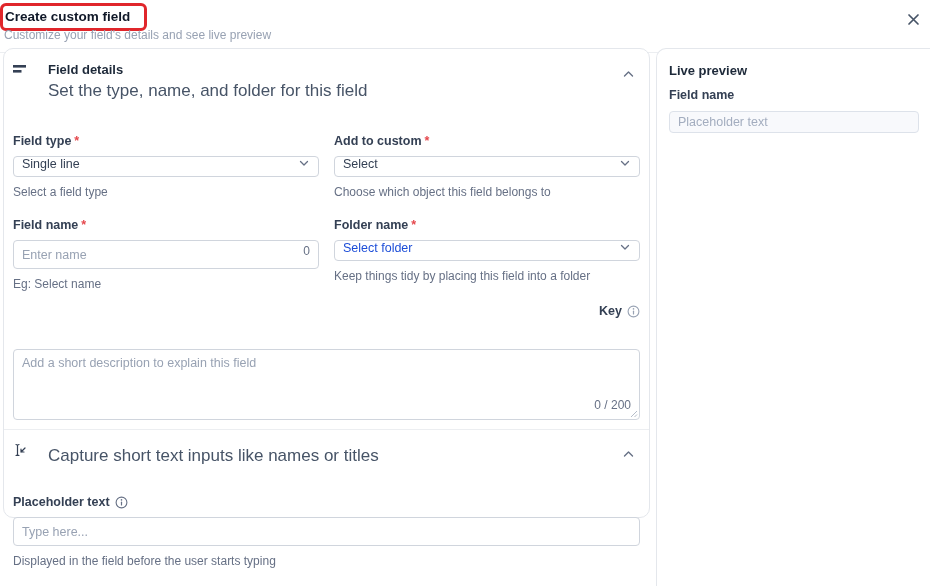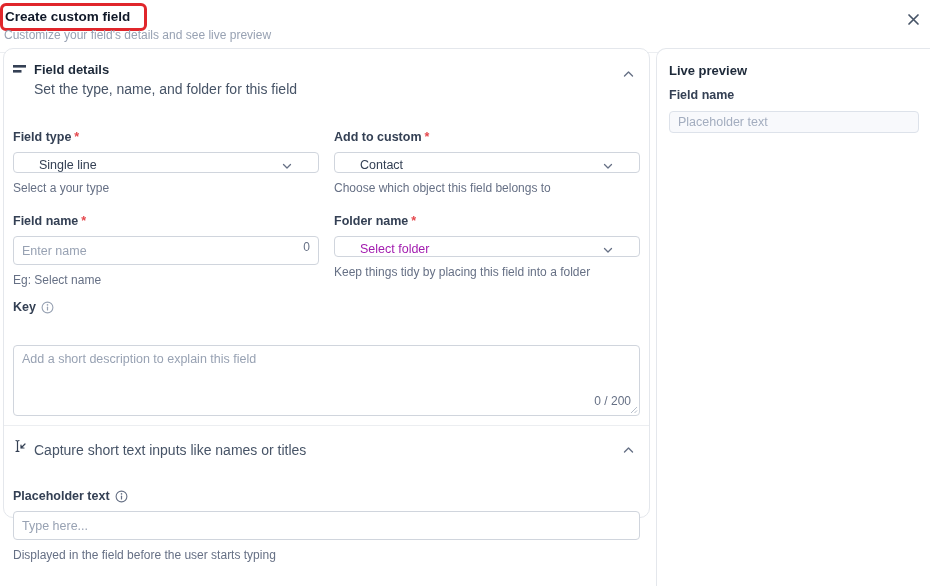--- a/index.html
+++ b/index.html
@@ -34,52 +34,52 @@
 
   
   .main-card {
     position: absolute; left: 3px; top: 48px; width: 647px; height: 470px;
     border: 1px solid #e4e7ec; border-radius: 10px; background: #fff;
   }
   .card-pad { padding: 13px 9px 0 9px; }
 
   .section-head { display: flex; align-items: flex-start; }
   .section-head .sec-icon { width: 16px; margin-top: 1px; flex: 0 0 16px; }
-  .section-head .sec-texts { margin-left: 5px; flex: 1; }
+  .section-head .sec-texts { margin-left: 19px; flex: 1; }
   .sec-title { font-size: 13px; font-weight: bold; color: #1d2939; }
-  .sec-sub { font-size: 14px; color: #475467; margin-top: 4px; }
+  .sec-sub { font-size: 17px; color: #475467; margin-top: 4px; }
   .collapse-btn { width: 16px; height: 16px; margin-top: 6px; margin-right: 2px; cursor: pointer; }
 
   .form-grid {
     display: grid; grid-template-columns: 1fr 1fr; column-gap: 15px; row-gap: 19px;
     margin-top: 33px;
   }
   .field-label { font-size: 12.5px; font-weight: bold; color: #344054; margin-bottom: 8px; display: flex; align-items: center; }
   .req { color: #e5484d; margin-left: 3px; font-weight: bold; }
   .control {
     height: 21px; border: 1px solid #d0d5dd; border-radius: 4px; background: #fff;
-    display: flex; align-items: flex-end; padding: 0 25px; font-size: 12.5px;
+    display: flex; align-items: flex-start; padding: 0 8px; font-size: 12.5px;
     width: 100%;
   }
   .control.select { justify-content: space-between; cursor: pointer; }
   .control .value { color: #344054; }
-  .control .ph { color: #a21caf; }
+  .control .ph { color: #1d4ed8; }
   .helper { font-size: 12px; color: #667085; margin-top: 8px; }
   input.text-input {
     height: 29px; width: 100%; border: 1px solid #d0d5dd; border-radius: 4px;
     font-family: "Liberation Sans", sans-serif; font-size: 12.5px; color: #344054;
     padding: 0 8px; outline: none;
   }
   input.text-input::placeholder { color: #98a2b3; }
   .input-wrap { position: relative; }
   .char-count {
     position: absolute; right: 9px; top: 4px; font-size: 12px; color: #667085; pointer-events: none;
   }
 
-  .key-row { margin-top: 13px; display: flex; align-items: center; }
+  .key-row { margin-top: 13px; display: flex; align-items: center; justify-content: flex-end; }
   .key-label { font-size: 12.5px; font-weight: bold; color: #344054; }
   .info-icon { margin-left: 5px; display: inline-flex; cursor: pointer; }
 
   .desc-block { margin-top: 31px; }
   .textarea-wrap { position: relative; margin-top: 8px; }
   textarea.desc-area {
     width: 100%; height: 71px; border: 1px solid #d0d5dd; border-radius: 4px;
     font-family: "Liberation Sans", sans-serif; font-size: 12.5px; color: #344054;
     padding: 6px 8px; resize: none; outline: none; display: block;
   }
@@ -155,30 +155,30 @@
           <span class="req">*</span>
         </div>
         <div class="control select">
           <span class="value">Single line</span>
           <span>
             <svg width="12" height="12" viewBox="0 0 12 12">
                 <path d="M2.5 4.5 L6 8 L9.5 4.5" fill="none" stroke="#667085" stroke-width="1.3" stroke-linecap="round" stroke-linejoin="round"></path>
               </svg>
           </span>
         </div>
-        <div class="helper">Select a your type</div>
+        <div class="helper">Select a field type</div>
       </div>
 
       <div class="form-field">
         <div class="field-label">
           <span>Add to custom</span>
           <span class="req">*</span>
         </div>
         <div class="control select">
-          <span class="value">Contact</span>
+          <span class="value">Select</span>
           <span>
             <svg width="12" height="12" viewBox="0 0 12 12">
                 <path d="M2.5 4.5 L6 8 L9.5 4.5" fill="none" stroke="#667085" stroke-width="1.3" stroke-linecap="round" stroke-linejoin="round"></path>
               </svg>
           </span>
         </div>
         <div class="helper">Choose which object this field belongs to</div>
       </div>
 
       <div class="form-field">

